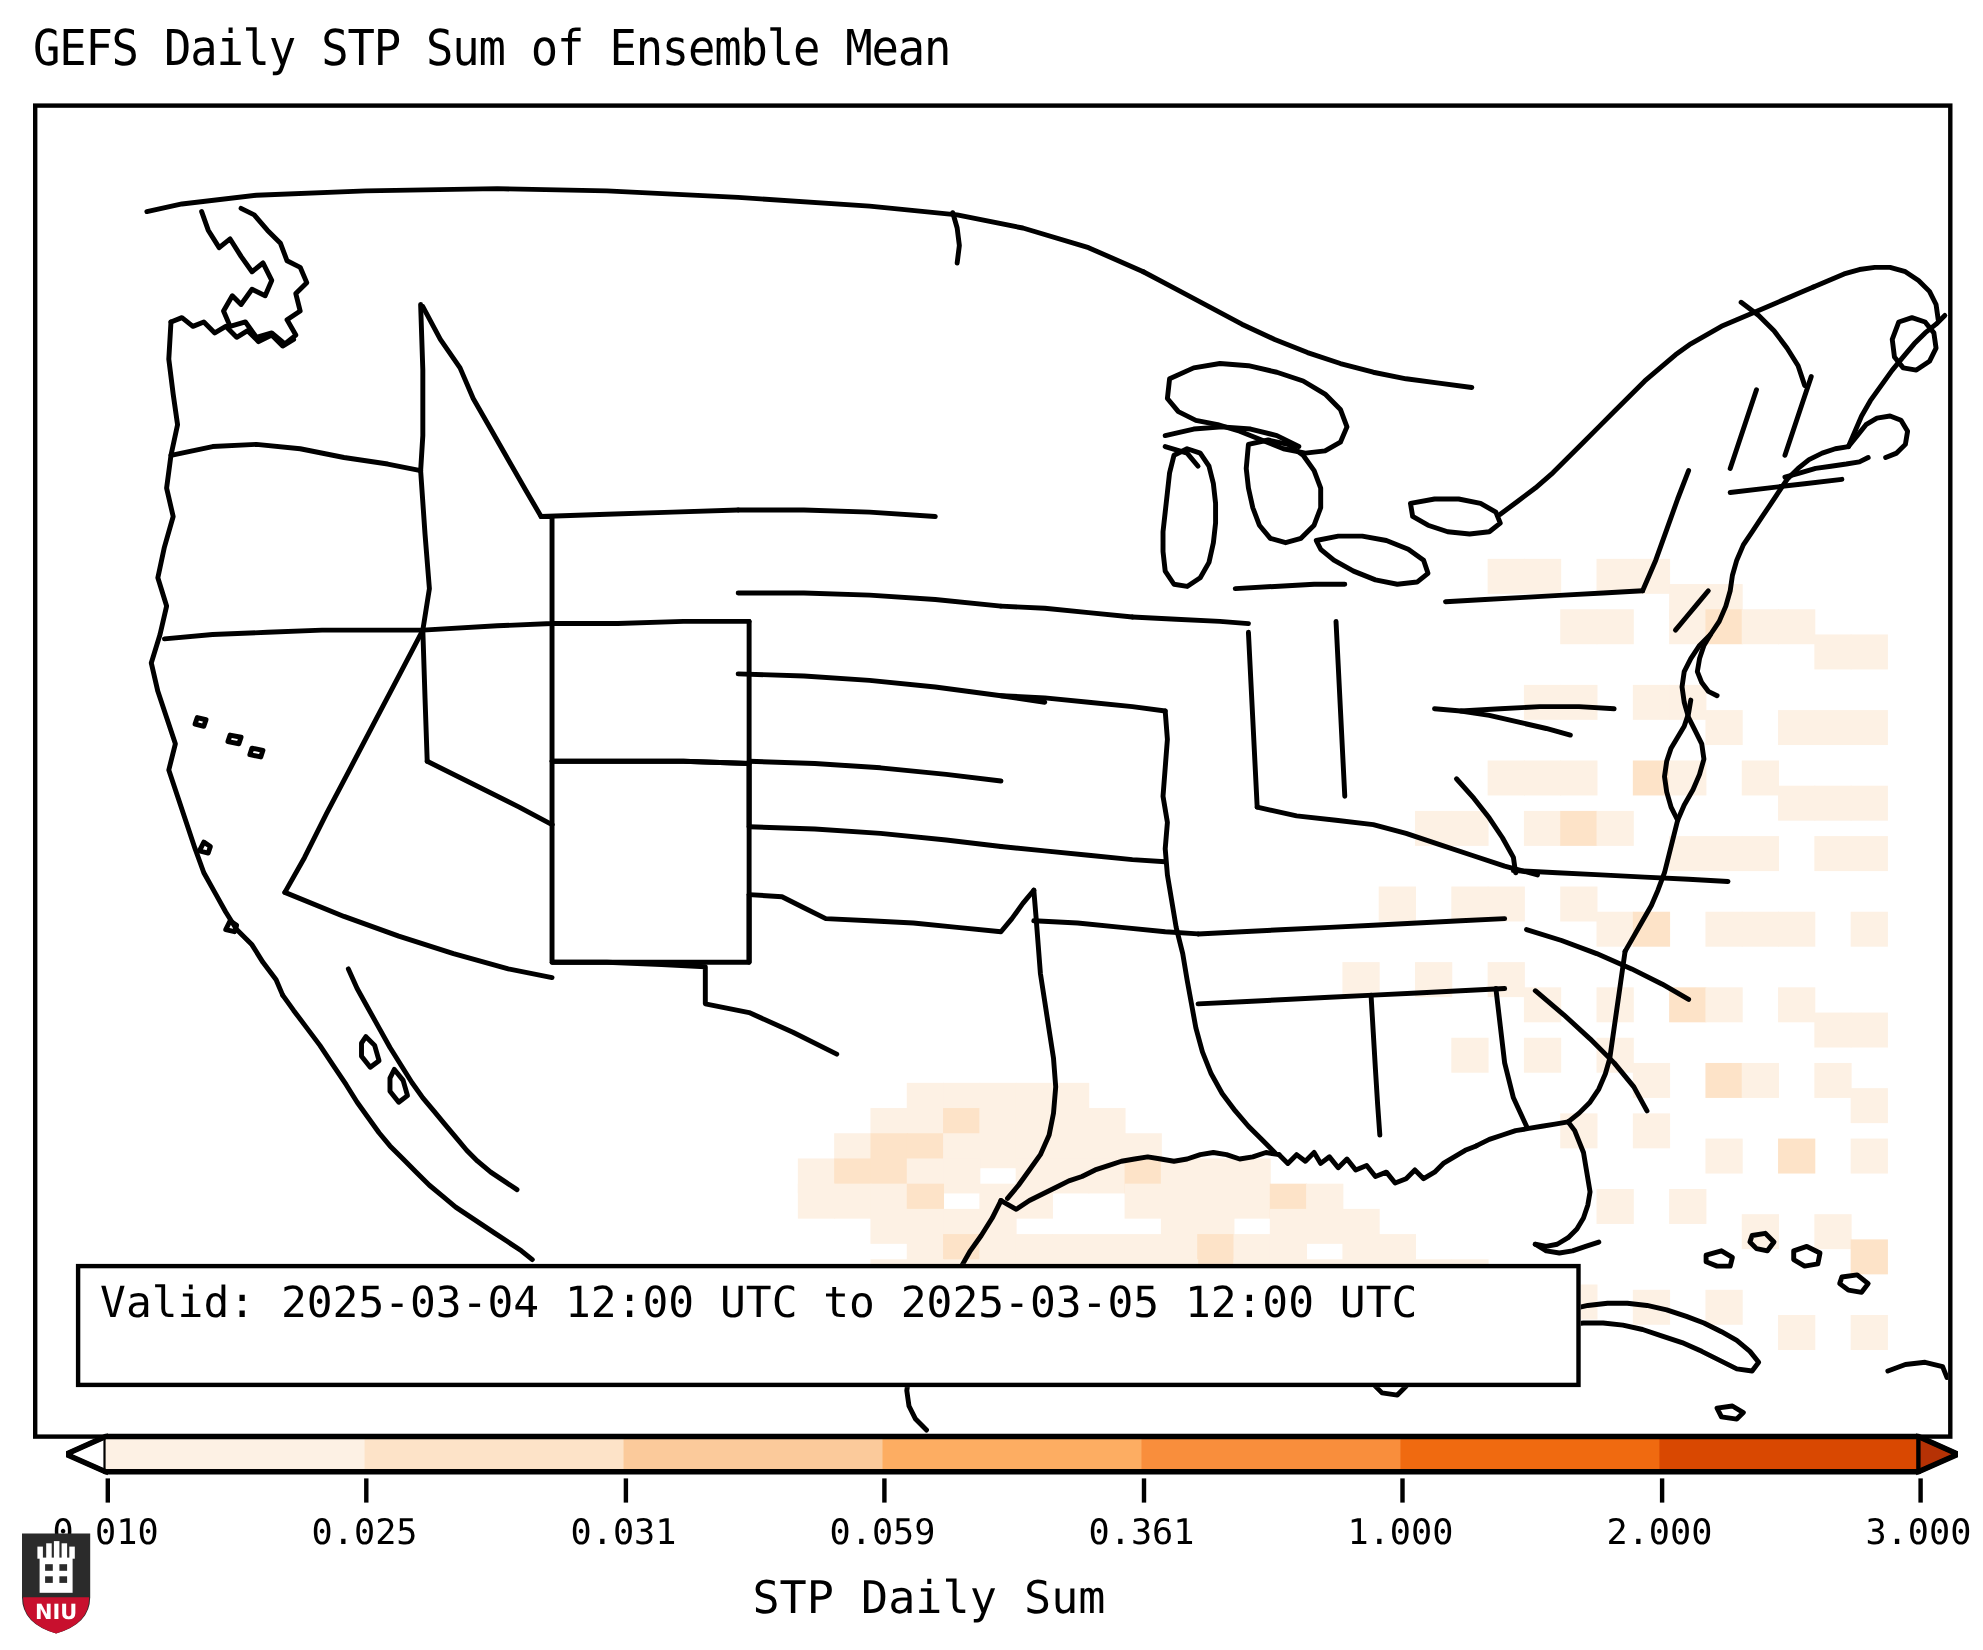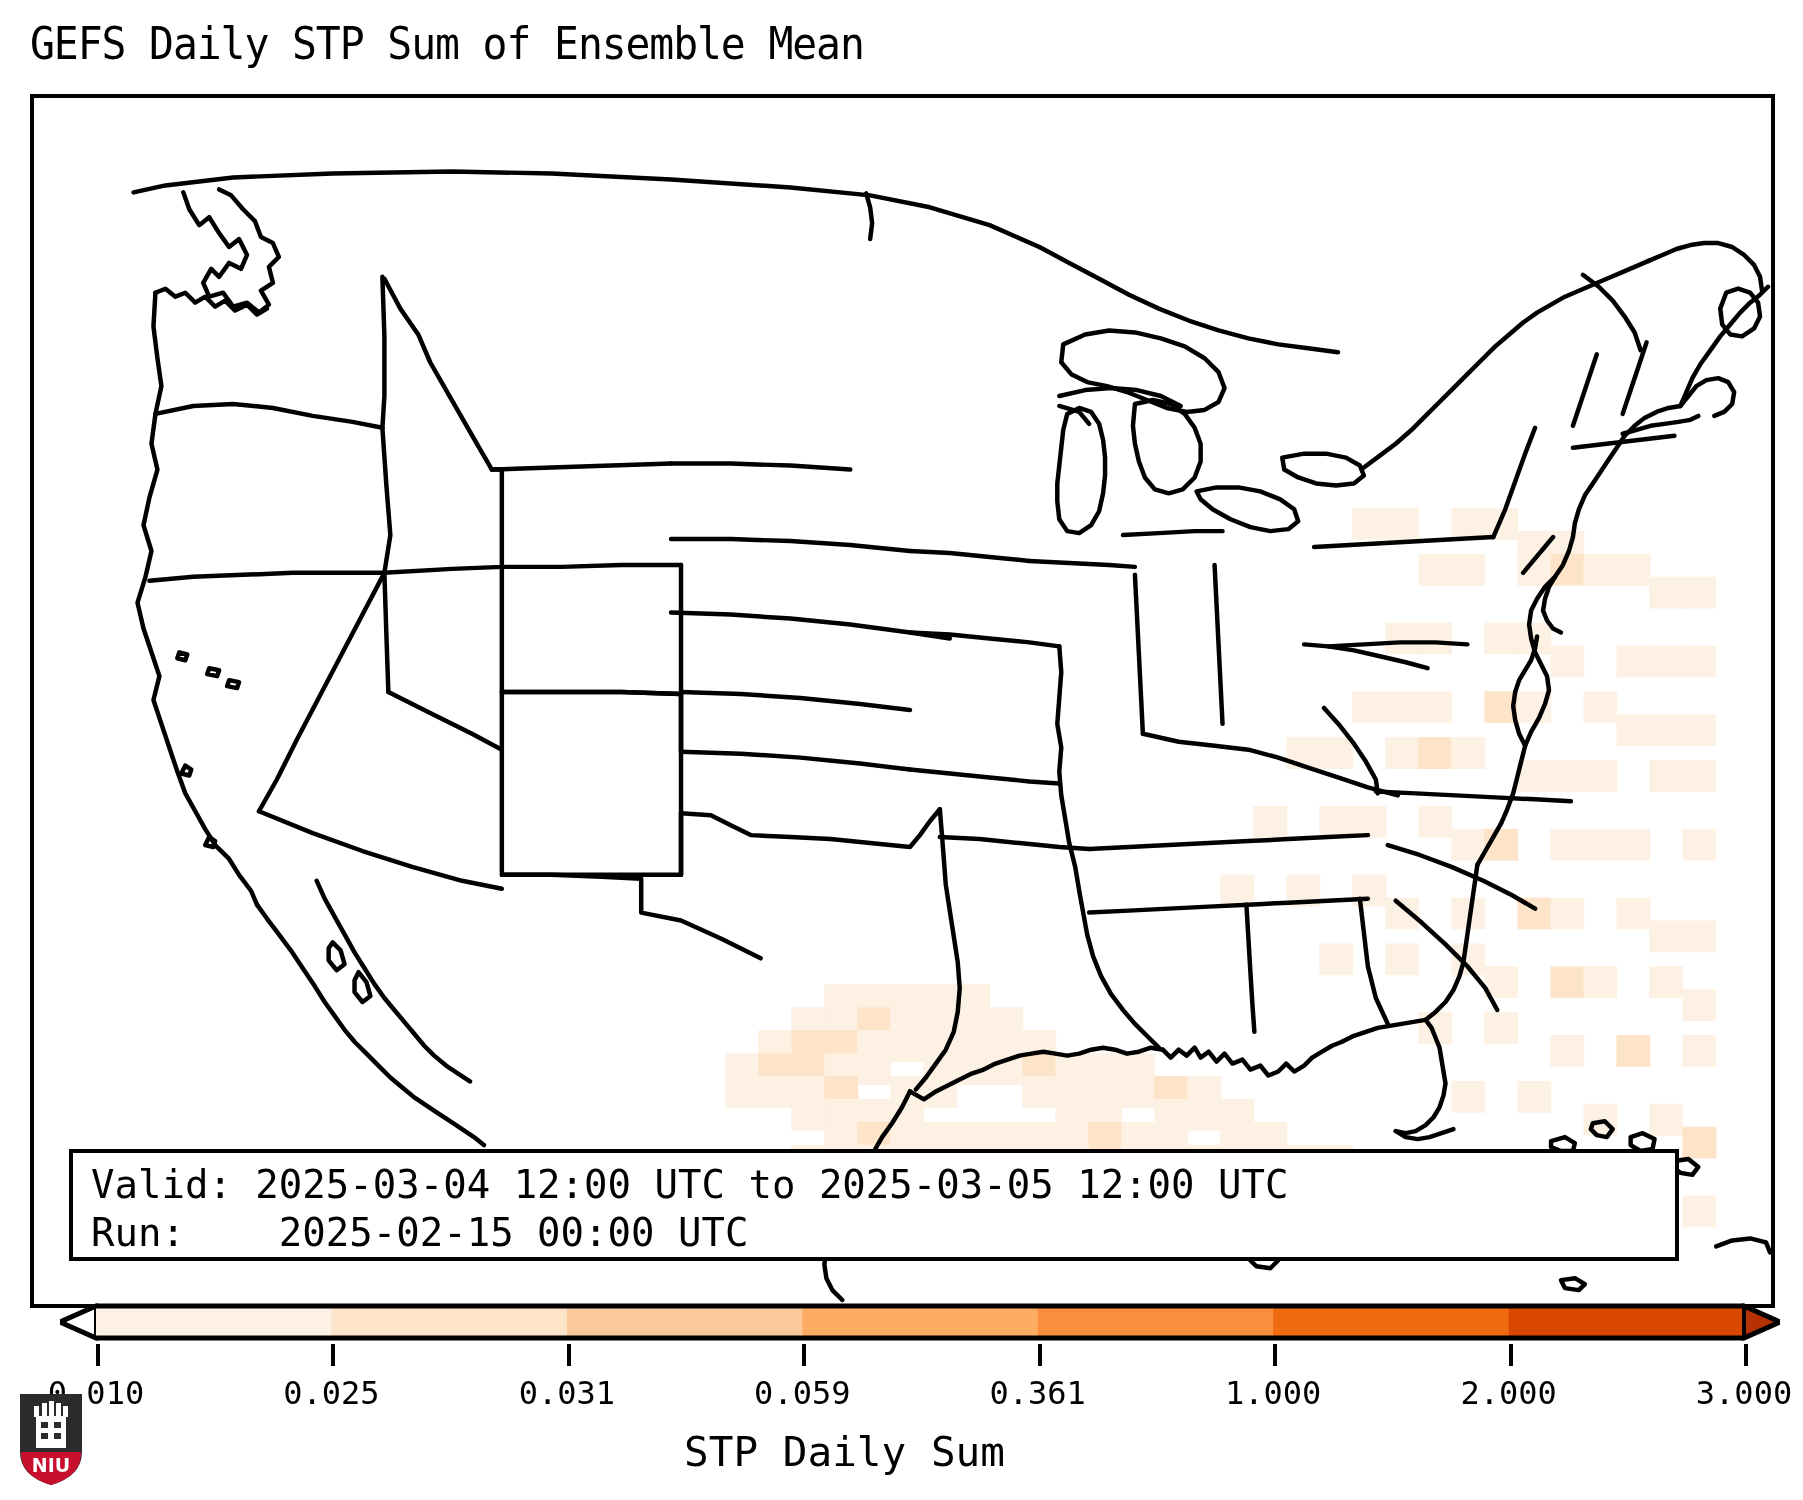--- a/index.html
+++ b/index.html
@@ -55,21 +55,21 @@
     height: 100%;
     display: block;
   }
   #geo-layer { pointer-events: none; }
 
   
   #info-box {
     position: absolute;
     left: 35px;
     top: 1051px;
-    width: 1610px;
+    width: 1368px;
     height: 112px;
     border: 4px solid #000000;
     box-sizing: border-box;
     background: #ffffff;
     padding: 8px 0 0 18px;
   }
   .info-line {
     font-family: "DejaVu Sans Mono", "Liberation Mono", monospace;
     font-size: 39px;
     line-height: 48px;
@@ -450,21 +450,20 @@
         <path d="M1094 440 L1130 438 L1166 436 L1194 436"></path>
 
         <path d="M1030 300 L1056 294 L1082 292 L1108 294 L1132 300 L1152 310"></path>
       </g>
     </svg>
 
   </div>
 
   <div id="info-box">
     <div class="info-line">Valid: 2025-03-04 12:00 UTC to 2025-03-05 12:00 UTC</div>
-    <div class="info-line">Run:    2025-02-15 00:00 UTC</div>
   </div>
 </div>
 
 <div id="cbar-wrap">
   <svg id="cbar-svg" width="1720" height="44" viewBox="0 0 1720 44">
       <path d="M36 6 L0 22 L36 38 Z" fill="#ffffff" stroke="#000" stroke-width="4"></path>
       <rect x="36" y="6" width="236.0285714285714" height="32" fill="#fdf1e4"></rect>
       <rect x="271.42857142857144" y="6" width="236.0285714285714" height="32" fill="#fde3c8"></rect>
       <rect x="506.85714285714283" y="6" width="236.0285714285714" height="32" fill="#fbca9b"></rect>
       <rect x="742.2857142857142" y="6" width="236.0285714285714" height="32" fill="#fdad62"></rect>

